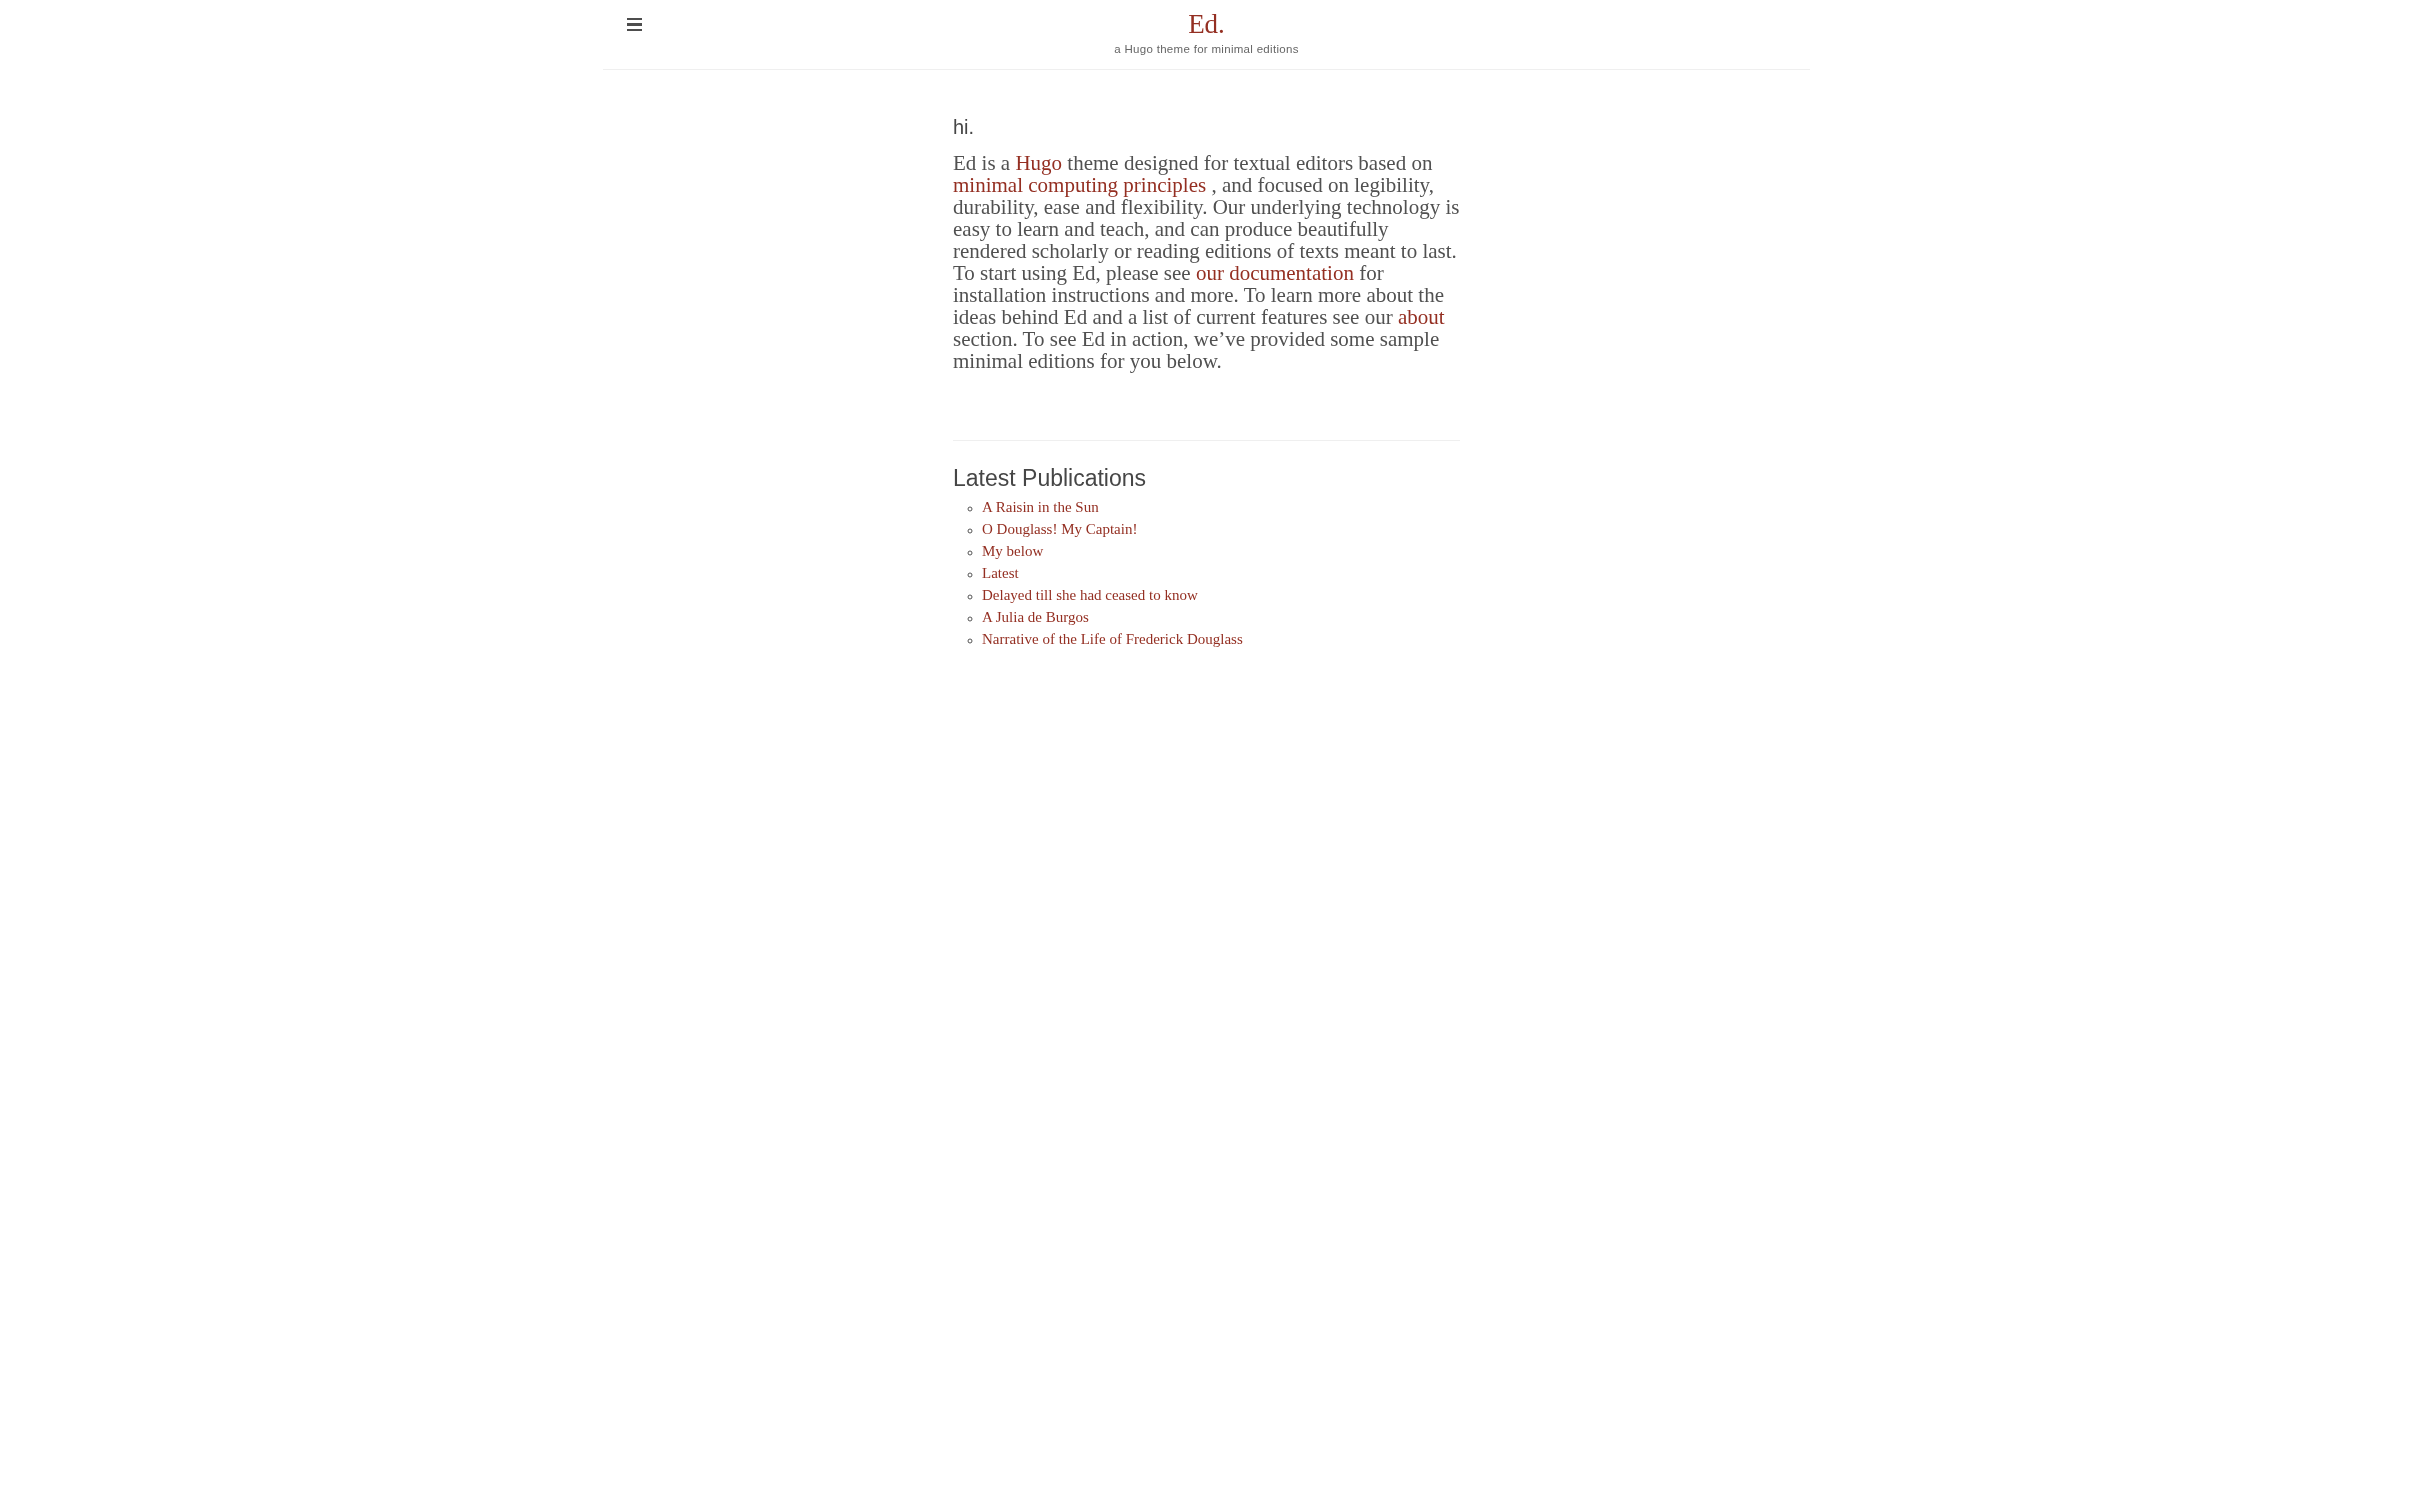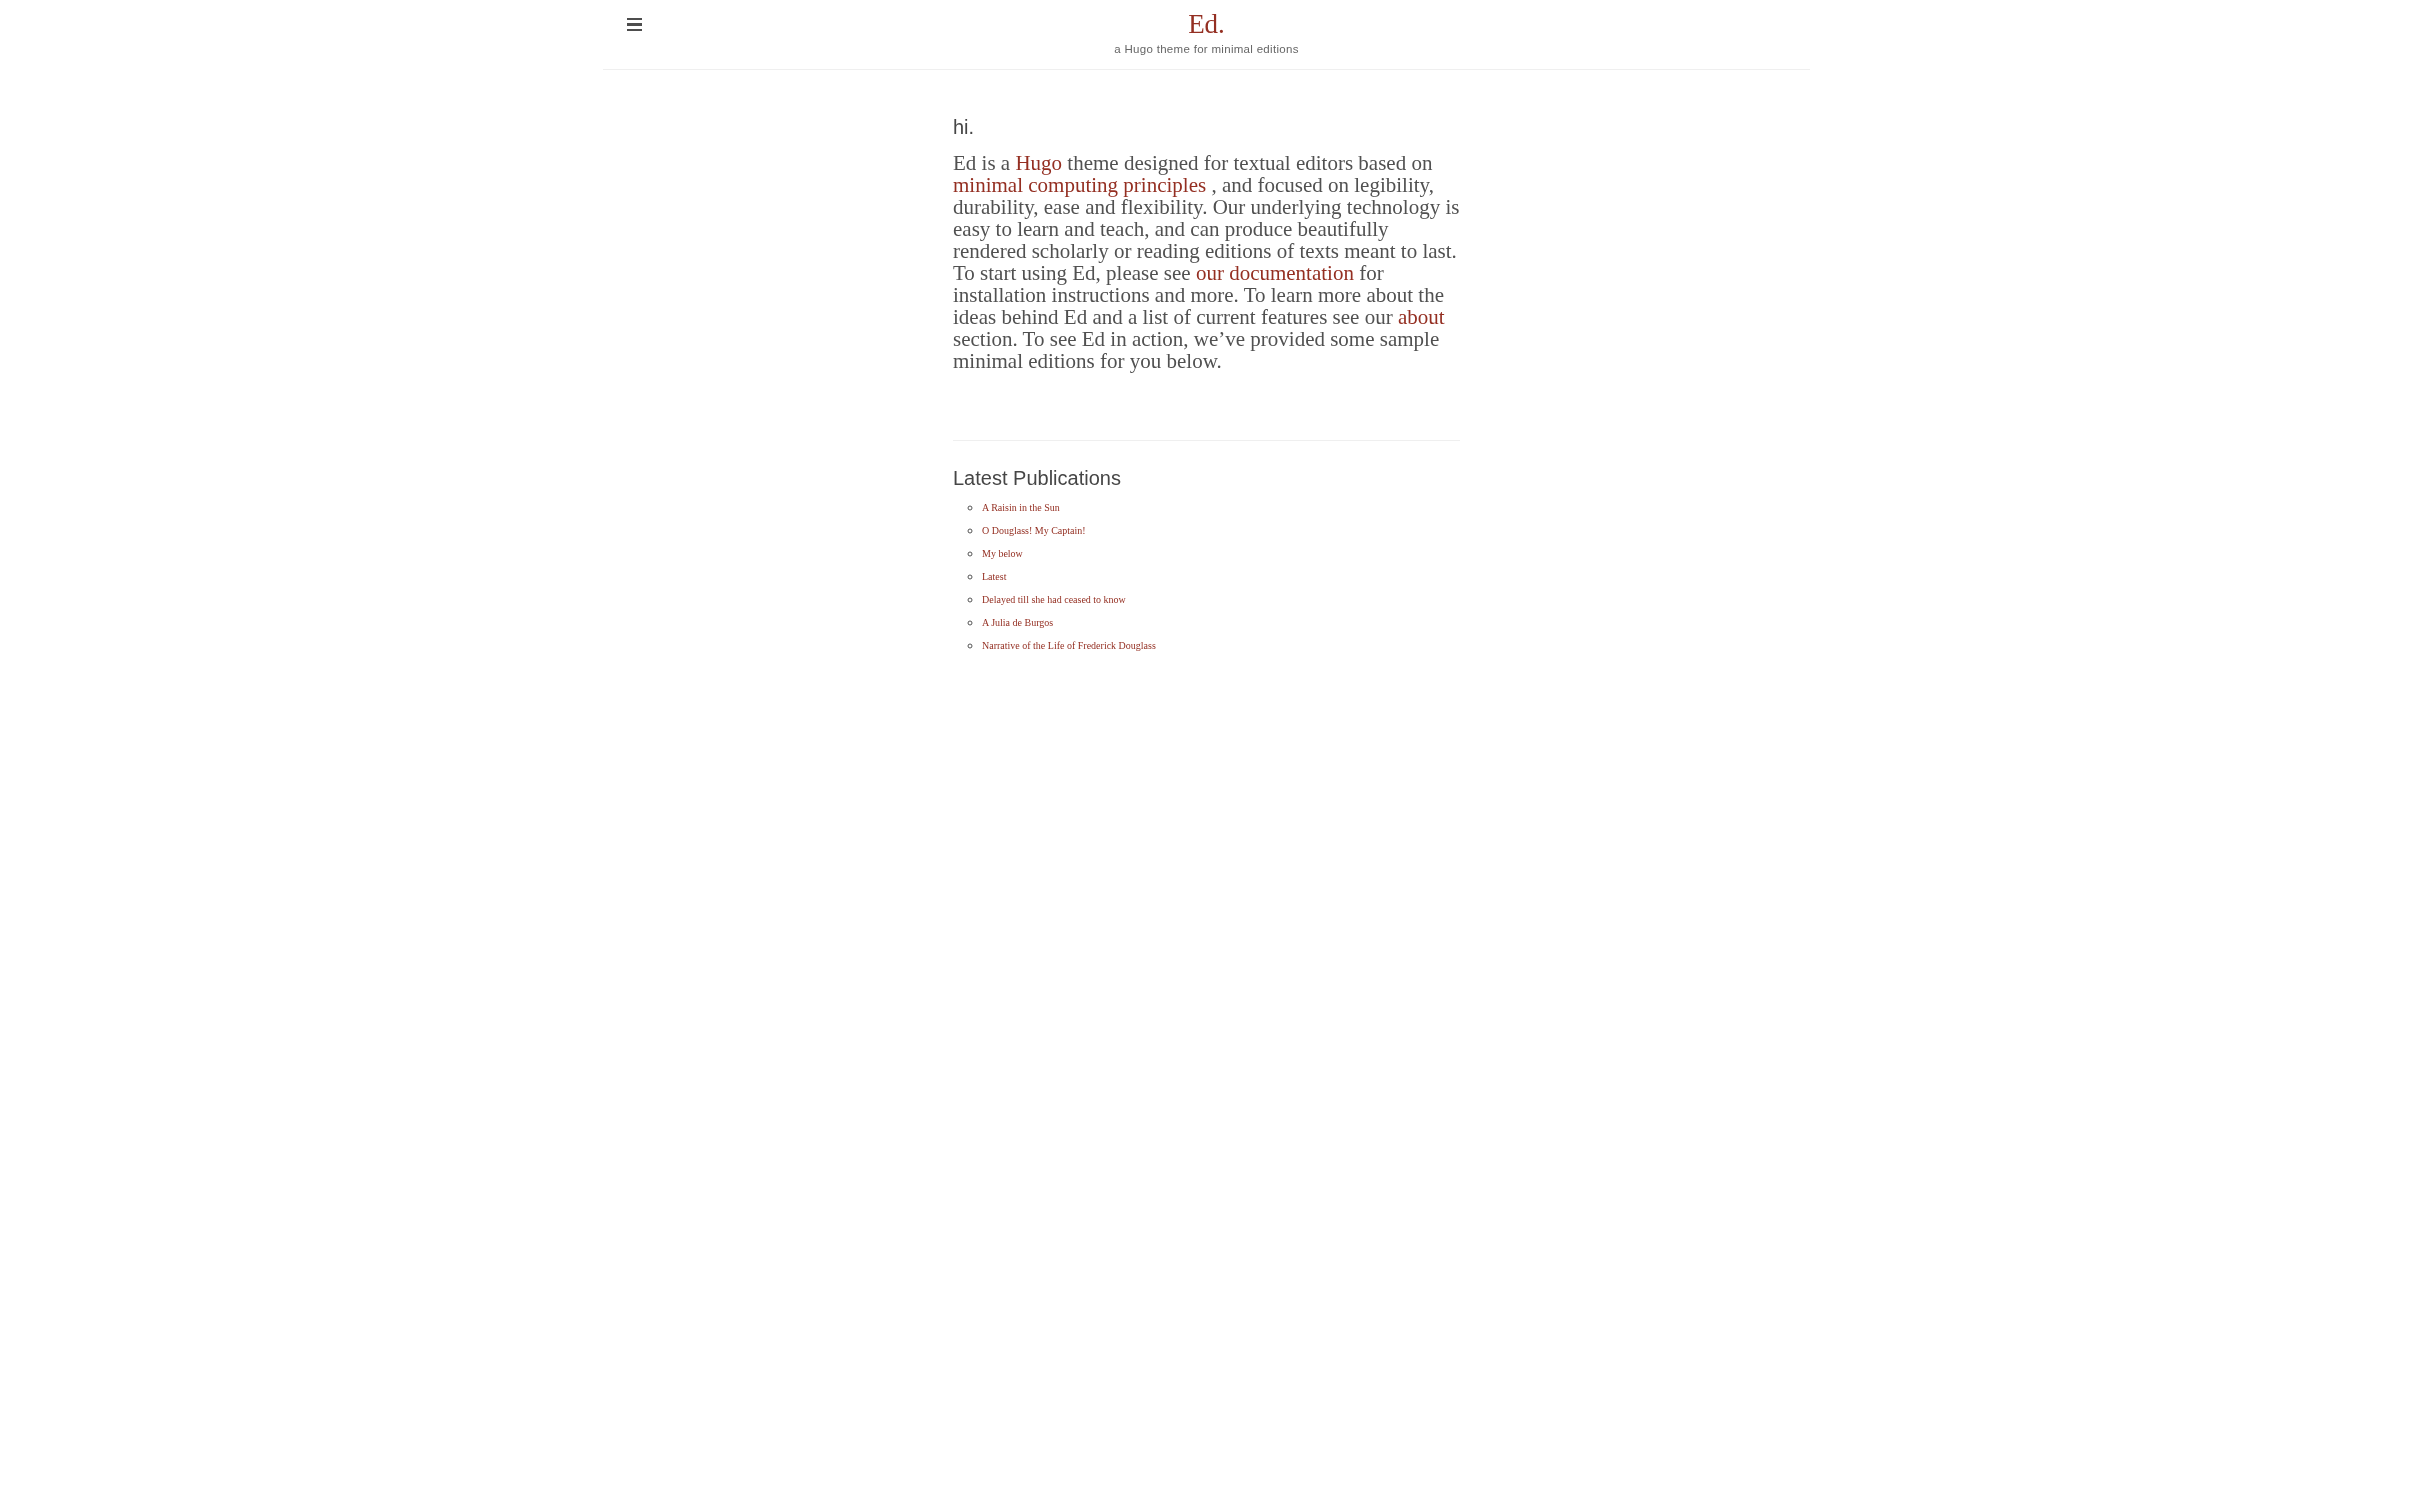--- a/index.html
+++ b/index.html
@@ -88,29 +88,29 @@
   }
   hr.section-divider{
     margin-top:68px;
     border:none;
     border-top:1.4px solid var(--divider);
   }
   .section-heading{
     margin-top:26px;
     font-family:"Liberation Sans","DejaVu Sans",sans-serif;
     font-weight:400;
-    font-size:20px;
+    font-size:23px;
     line-height:23px;
     color:var(--heading-text);
   }
   .pub-list{
     margin-top:5.7px;
     padding-left:29px;
     list-style-type:circle;
-    font-size:10px;
+    font-size:15px;
     line-height:22px;
   }
   .pub-list li::marker{
     color:#555555;
     font-size:12.2px;
   }
 </style>
 </head>
 <body>
 

